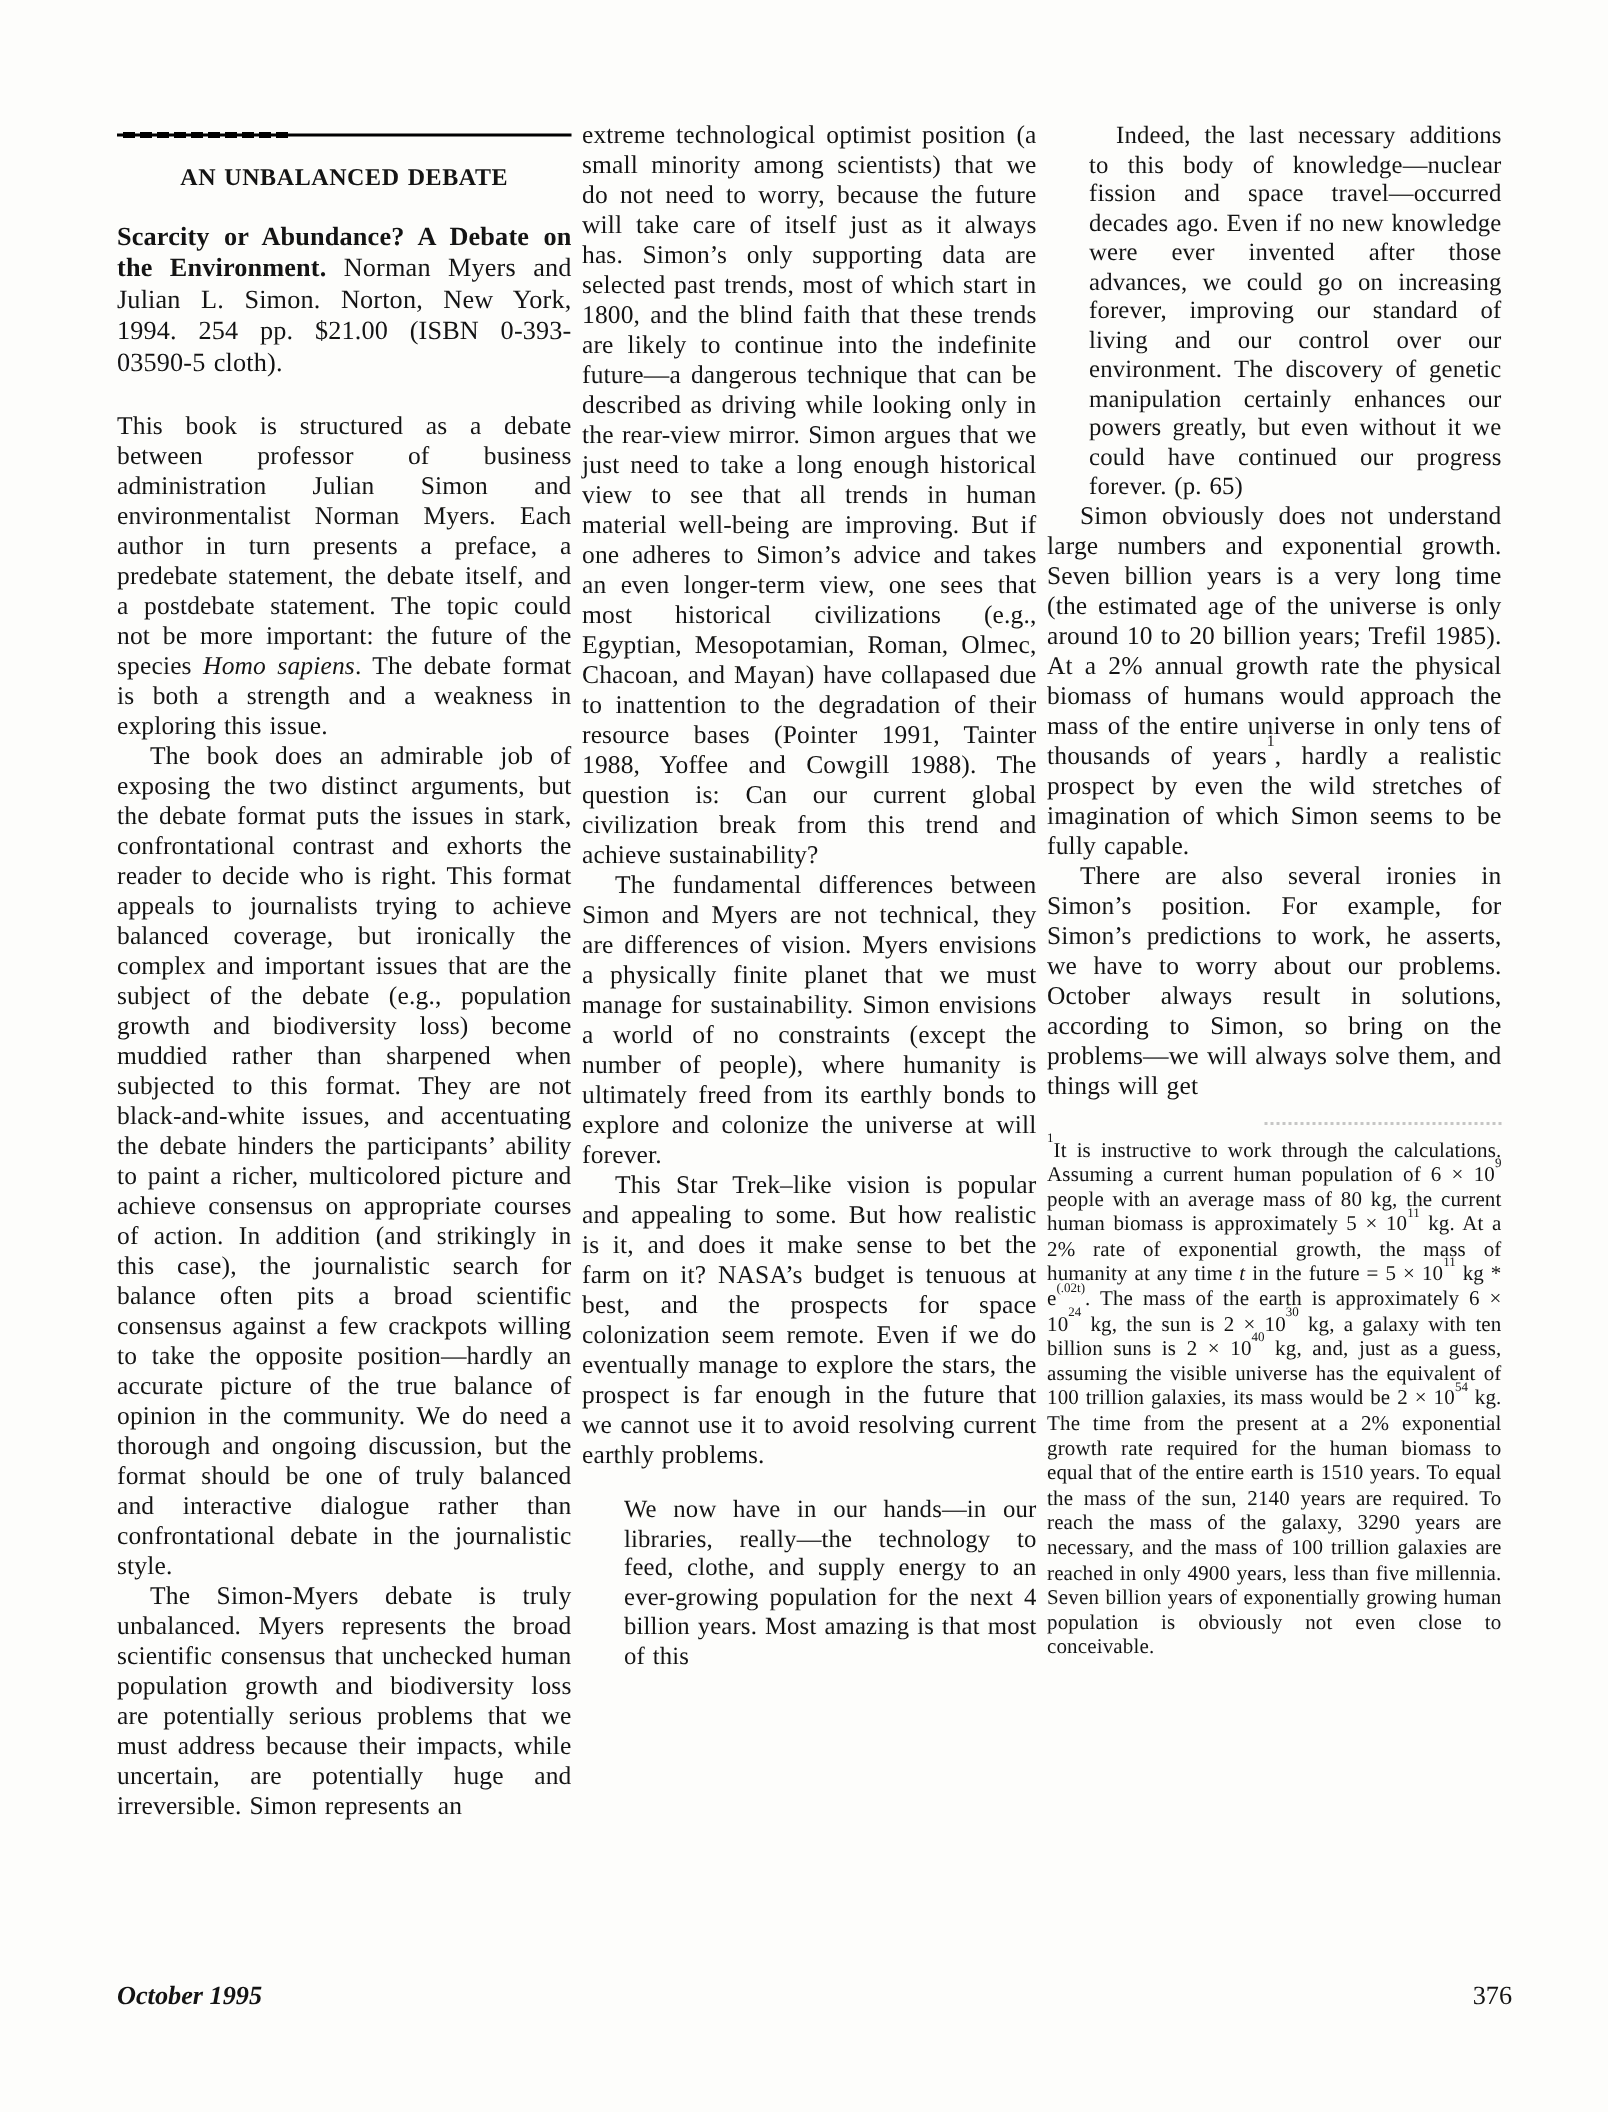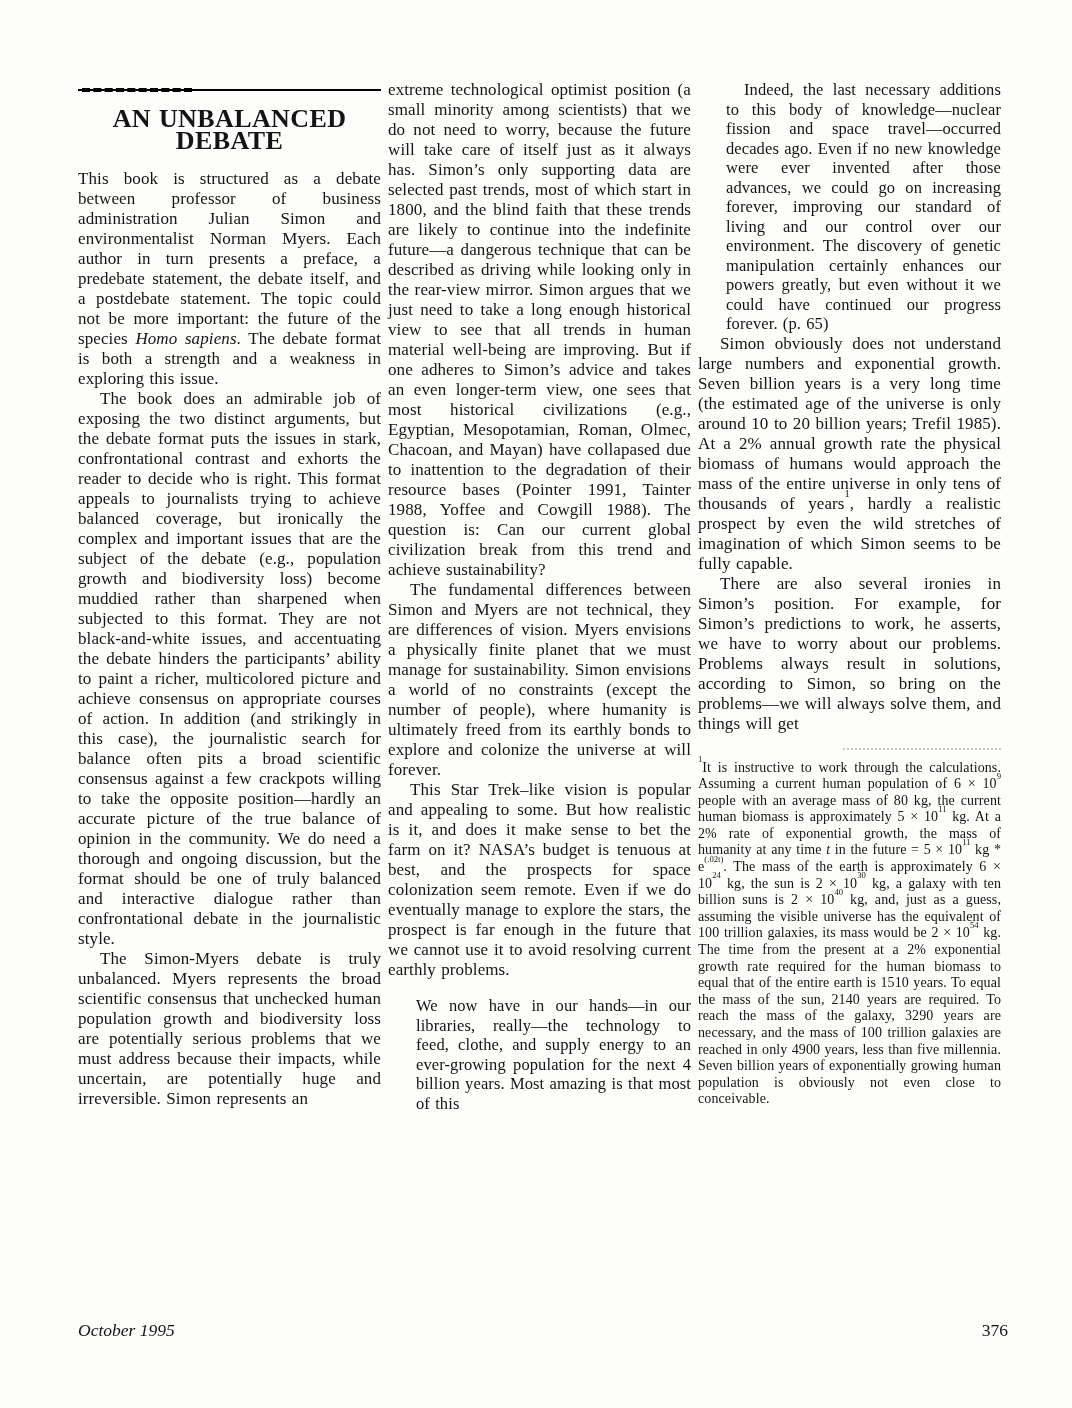--- a/index.html
+++ b/index.html
@@ -19,21 +19,21 @@
   }
   .col1{left:78px;}
   .col2{left:388px;}
   .col3{left:698px;}
 
   .toprule{position:relative;height:4px;margin:8px 0 0 0;}
   .toprule .solid{position:absolute;left:0;right:0;top:1px;border-top:2.5px solid #000;}
   .toprule .dashes{position:absolute;left:4px;top:0;width:110px;border-top:4px dashed #000;}
 
   h1.heading{
-    font-size:26px;line-height:22px;font-weight:bold;
+    font-size:16px;line-height:22px;font-weight:bold;
     text-align:center;letter-spacing:0.4px;
     margin:16px 0 17px 0;
   }
   .citation{
     font-size:17.5px;line-height:21px;
     margin:0 0 22px 0;font-weight:normal;
   }
   .citation b{font-weight:bold;}
 
   p.body{margin:0;text-indent:22px;}
@@ -56,58 +56,59 @@
     border-top:2px dotted #9a9a9a;opacity:0.55;height:0;
   }
   .footnote{
     font-size:14px;line-height:16.6px;
     text-align:justify;margin:0;
     letter-spacing:0.1px;word-spacing:0.6px;
   }
 
   .footer-date{
     position:absolute;left:78px;top:1320px;
-    font-style:italic;font-size:17.5px;
+    font-style:italic;font-size:17.5px;font-weight:bold;
   }
   .page-number{
     position:absolute;right:64px;top:1320px;
     font-size:17.5px;
   }
 </style>
 </head>
 <body>
 
 <div class="page">
 
   <div class="col col1">
     <div class="toprule">
       <span class="solid"></span>
       <span class="dashes"></span>
     </div>
     <h1 class="heading">AN UNBALANCED DEBATE</h1>
+    <p class="citation"><b>Scarcity or Abundance? A Debate on the Environment.</b> Norman Myers and Julian L. Simon. Norton, New York, 1994. 254 pp. $21.00 (ISBN 0-393-03590-5 cloth).</p>
     <p class="body noindent">This book is structured as a debate between professor of business administration Julian Simon and environmentalist Norman Myers. Each author in turn presents a preface, a predebate statement, the debate itself, and a postdebate statement. The topic could not be more important: the future of the species <i>Homo sapiens</i>. The debate format is both a strength and a weakness in exploring this issue.</p>
     <p class="body">The book does an admirable job of exposing the two distinct arguments, but the debate format puts the issues in stark, confrontational contrast and exhorts the reader to decide who is right. This format appeals to journalists trying to achieve balanced coverage, but ironically the complex and important issues that are the subject of the debate (e.g., population growth and biodiversity loss) become muddied rather than sharpened when subjected to this format. They are not black-and-white issues, and accentuating the debate hinders the participants’ ability to paint a richer, multicolored picture and achieve consensus on appropriate courses of action. In addition (and strikingly in this case), the journalistic search for balance often pits a broad scientific consensus against a few crackpots willing to take the opposite position—hardly an accurate picture of the true balance of opinion in the community. We do need a thorough and ongoing discussion, but the format should be one of truly balanced and interactive dialogue rather than confrontational debate in the journalistic style.</p>
     <p class="body">The Simon-Myers debate is truly unbalanced. Myers represents the broad scientific consensus that unchecked human population growth and biodiversity loss are potentially serious problems that we must address because their impacts, while uncertain, are potentially huge and irreversible. Simon represents an</p>
   </div>
 
   <div class="col col2">
     <p class="body noindent">extreme technological optimist position (a small minority among scientists) that we do not need to worry, because the future will take care of itself just as it always has. Simon’s only supporting data are selected past trends, most of which start in 1800, and the blind faith that these trends are likely to continue into the indefinite future—a dangerous technique that can be described as driving while looking only in the rear-view mirror. Simon argues that we just need to take a long enough historical view to see that all trends in human material well-being are improving. But if one adheres to Simon’s advice and takes an even longer-term view, one sees that most historical civilizations (e.g., Egyptian, Mesopotamian, Roman, Olmec, Chacoan, and Mayan) have collapased due to inattention to the degradation of their resource bases (Pointer 1991, Tainter 1988, Yoffee and Cowgill 1988). The question is: Can our current global civilization break from this trend and achieve sustainability?</p>
     <p class="body">The fundamental differences between Simon and Myers are not technical, they are differences of vision. Myers envisions a physically finite planet that we must manage for sustainability. Simon envisions a world of no constraints (except the number of people), where humanity is ultimately freed from its earthly bonds to explore and colonize the universe at will forever.</p>
     <p class="body">This Star Trek–like vision is popular and appealing to some. But how realistic is it, and does it make sense to bet the farm on it? NASA’s budget is tenuous at best, and the prospects for space colonization seem remote. Even if we do eventually manage to explore the stars, the prospect is far enough in the future that we cannot use it to avoid resolving current earthly problems.</p>
     <div class="bquote">
       <p>We now have in our hands—in our libraries, really—the technology to feed, clothe, and supply energy to an ever-growing population for the next 4 billion years. Most amazing is that most of this</p>
     </div>
   </div>
 
   <div class="col col3">
     <div class="bquote bquote-top">
       <p class="q-indent">Indeed, the last necessary additions to this body of knowledge—nuclear fission and space travel—occurred decades ago. Even if no new knowledge were ever invented after those advances, we could go on increasing forever, improving our standard of living and our control over our environment. The discovery of genetic manipulation certainly enhances our powers greatly, but even without it we could have continued our progress forever. (p. 65)</p>
     </div>
     <p class="body after-quote">Simon obviously does not understand large numbers and exponential growth. Seven billion years is a very long time (the estimated age of the universe is only around 10 to 20 billion years; Trefil 1985). At a 2% annual growth rate the physical biomass of humans would approach the mass of the entire universe in only tens of thousands of years<sup>1</sup>, hardly a realistic prospect by even the wild stretches of imagination of which Simon seems to be fully capable.</p>
-    <p class="body">There are also several ironies in Simon’s position. For example, for Simon’s predictions to work, he asserts, we have to worry about our problems. Problems always result in solutions, according to Simon, so bring on the problems—we will always solve them, and things will get</p>
+    <p class="body">There are also several ironies in Simon’s position. For example, for Simon’s predictions to work, he asserts, we have to worry about our problems. October always result in solutions, according to Simon, so bring on the problems—we will always solve them, and things will get</p>
     <div class="fn-sep"></div>
     <p class="footnote"><sup>1</sup>It is instructive to work through the calculations. Assuming a current human population of 6 × 10<sup>9</sup> people with an average mass of 80 kg, the current human biomass is approximately 5 × 10<sup>11</sup> kg. At a 2% rate of exponential growth, the mass of humanity at any time <i>t</i> in the future = 5 × 10<sup>11</sup> kg * e<sup>(.02t)</sup>. The mass of the earth is approximately 6 × 10<sup>24</sup> kg, the sun is 2 × 10<sup>30</sup> kg, a galaxy with ten billion suns is 2 × 10<sup>40</sup> kg, and, just as a guess, assuming the visible universe has the equivalent of 100 trillion galaxies, its mass would be 2 × 10<sup>54</sup> kg. The time from the present at a 2% exponential growth rate required for the human biomass to equal that of the entire earth is 1510 years. To equal the mass of the sun, 2140 years are required. To reach the mass of the galaxy, 3290 years are necessary, and the mass of 100 trillion galaxies are reached in only 4900 years, less than five millennia. Seven billion years of exponentially growing human population is obviously not even close to conceivable.</p>
   </div>
 
   <div class="footer-date">October 1995</div>
   <div class="page-number">376</div>
 
 </div>
 
 </body></html>

